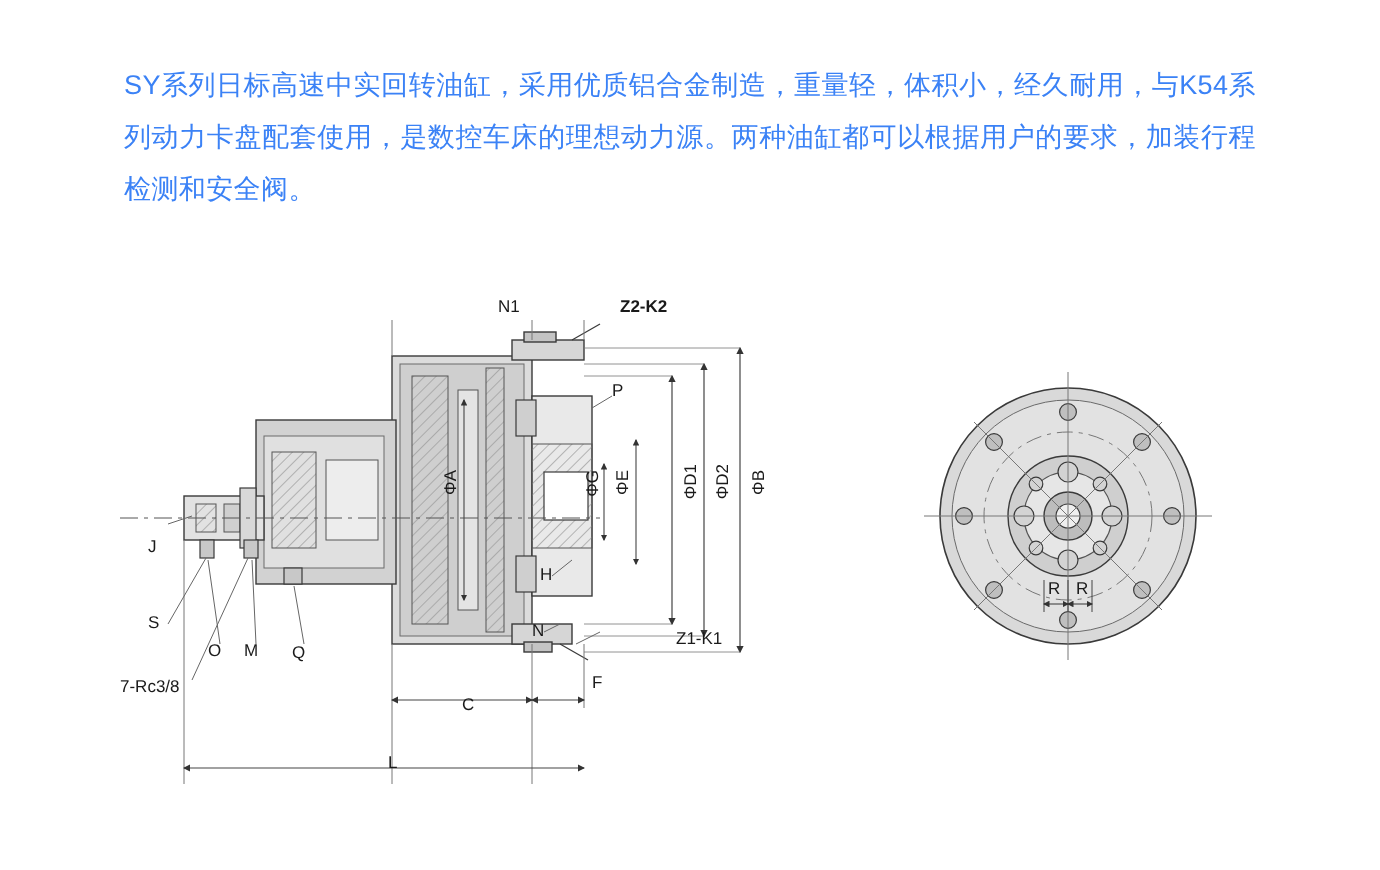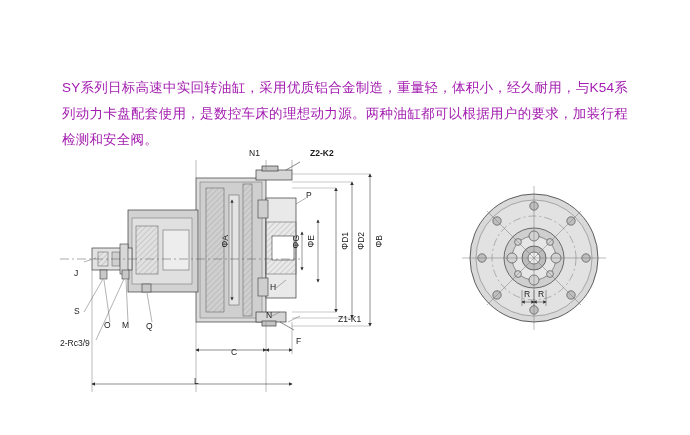--- a/index.html
+++ b/index.html
@@ -15,24 +15,23 @@
     font-family: "Liberation Sans", sans-serif;
     overflow: hidden;
   }
   #desc {
     position: absolute;
     left: 62px;
     top: 30px;
     width: 566px;
     font-size: 13.5px;
     line-height: 26px;
-    color: #a21caf;
+    color: #3b82f6;
     letter-spacing: 0.2px;
     text-align: justify;
-    margin-top: 45px;
   }
   #drawing {
     position: absolute;
     left: 0;
     top: 140px;
     width: 690px;
     height: 270px;
   }
   .lbl {
     position: absolute;
@@ -201,21 +200,21 @@
     <div class="lbl vert" style="left:356px;top:92px;">ΦD2</div>
     <div class="lbl vert" style="left:374px;top:95px;">ΦB</div>
     <div class="lbl" style="left:74px;top:128px;">J</div>
     <div class="lbl" style="left:270px;top:142px;">H</div>
     <div class="lbl" style="left:74px;top:166px;">S</div>
     <div class="lbl" style="left:266px;top:170px;">N</div>
     <div class="lbl" style="left:298px;top:174px;padding-left:40px;">Z1-K1</div>
     <div class="lbl" style="left:104px;top:180px;">O</div>
     <div class="lbl" style="left:122px;top:180px;">M</div>
     <div class="lbl" style="left:146px;top:181px;">Q</div>
-    <div class="lbl" style="left:60px;top:198px;">2-Rc3/9</div>
+    <div class="lbl" style="left:60px;top:198px;">7-Rc3/8</div>
     <div class="lbl" style="left:296px;top:196px;">F</div>
     <div class="lbl" style="left:231px;top:207px;">C</div>
     <div class="lbl" style="left:194px;top:236px;">L</div>
     <div class="lbl" style="left:524px;top:149px;">R</div>
     <div class="lbl" style="left:538px;top:149px;">R</div>
   </div>
 
 </div>
 
 </body></html>

